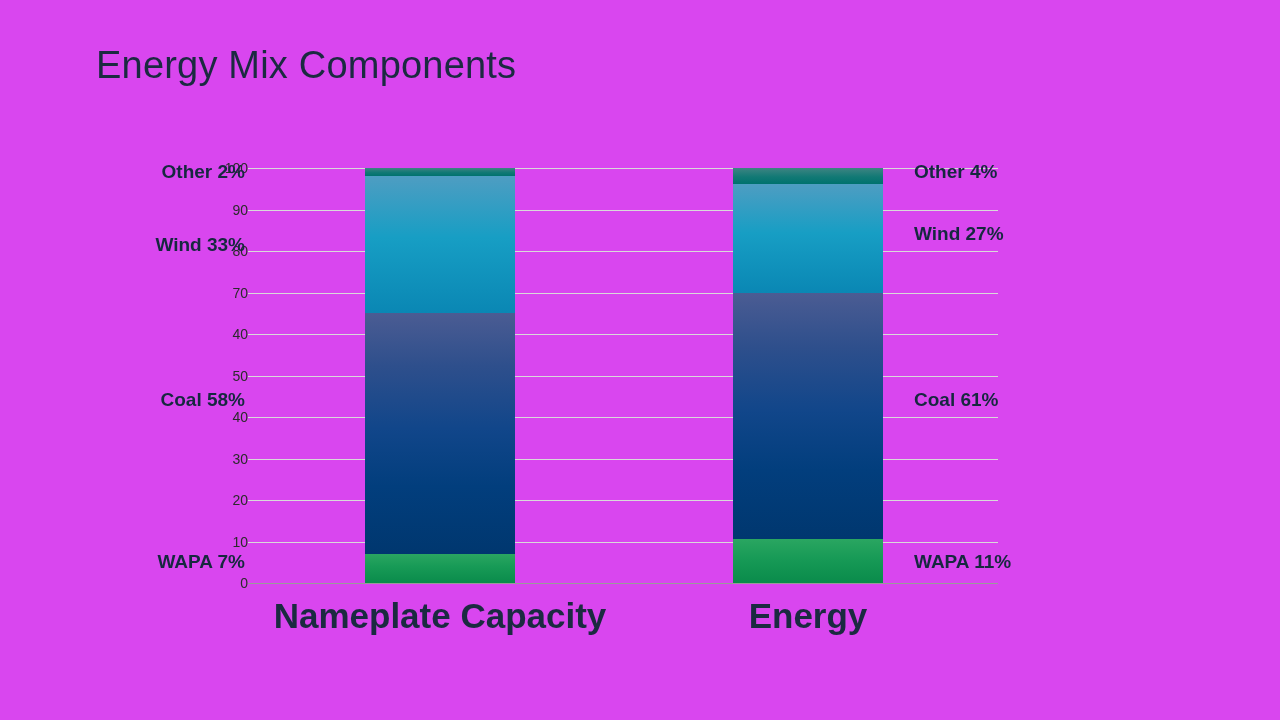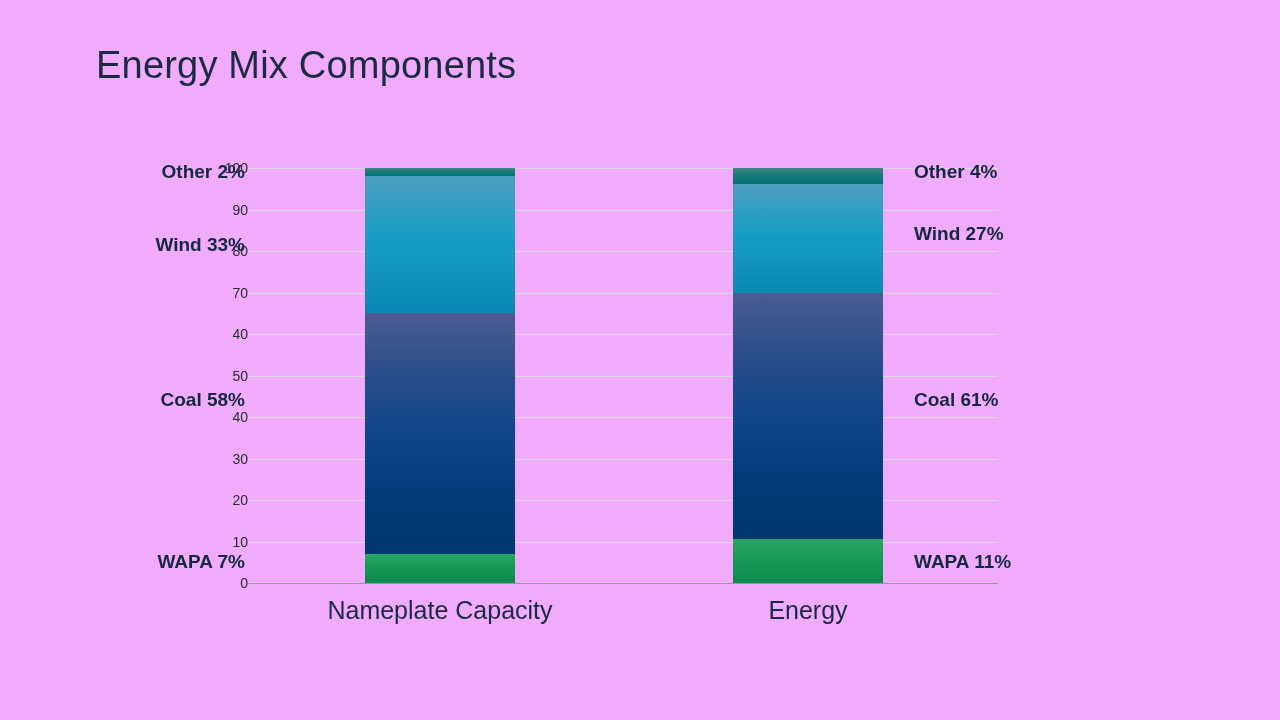--- a/index.html
+++ b/index.html
@@ -10,21 +10,21 @@
     width: 1280px;
     height: 720px;
     background: #ffffff;
     font-family: "Liberation Sans", sans-serif;
     overflow: hidden;
     position: relative;
   }
   .slide {
     position: absolute;
     inset: 0;
-    background: #f0abfc;
+    background: #d946ef;
   }
 
   
   .slide-title {
     position: absolute;
     left: 96px;
     top: 44px;
     font-size: 38px;
     font-weight: 400;
     color: #1b2a41;
@@ -105,22 +105,22 @@
     white-space: nowrap;
     transform: translateY(-50%);
   }
   .data-label.left  { right: 753px; text-align: center; }
   .data-label.right { left: 650px;  text-align: left; margin-left: 16px;  }
 
   
   .cat-label {
     position: absolute;
     top: 428px;
-    font-size: 25px;
-    font-weight: 400;
+    font-size: 35px;
+    font-weight: 700;
     color: #1b2a41;
     white-space: nowrap;
     text-align: center;
     transform: translateX(-50%);
   }
   .cat-label.cat-1 { left: 192px; }
   .cat-label.cat-2 { left: 560px; }
 </style>
 </head>
 <body>

